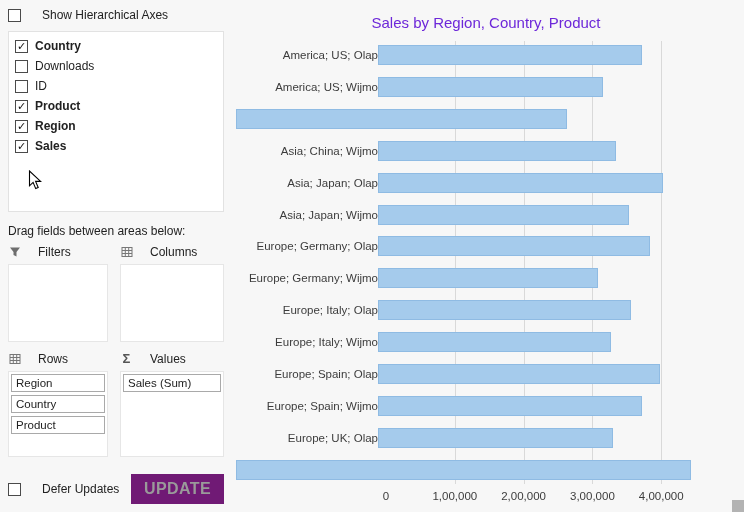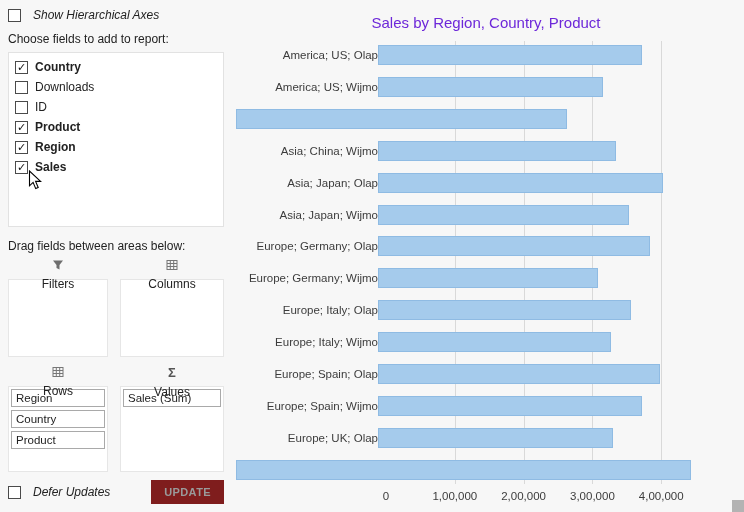--- a/index.html
+++ b/index.html
@@ -5,36 +5,36 @@
   html,body{margin:0;padding:0;}
   body{
     width:744px;height:512px;overflow:hidden;
     background:#f7f7f7;color:#222;
     font-family:"Liberation Sans",sans-serif;font-size:12px;
   }
   .app{display:flex;width:744px;height:512px;position:relative;}
 
   
   .left-panel{flex:0 0 232px;width:232px;box-sizing:border-box;padding:6px 8px 8px 8px;display:flex;flex-direction:column;}
-  .check-row{display:flex;align-items:center;gap:12px;margin:2px 0 9px 0;cursor:default;font-style:italic;}
+  .check-row{display:flex;align-items:center;gap:21px;margin:2px 0 9px 0;cursor:default;}
   .cb{width:13px;height:13px;flex:0 0 13px;border:1px solid #4a4a4a;background:#fff;box-sizing:border-box;
       display:inline-flex;align-items:center;justify-content:center;font-size:11px;line-height:1;color:#111;}
   .section-label{margin:1px 0 6px 0;}
   .field-list{background:#fff;border:1px solid #e2e2e2;height:181px;padding:4px 6px;overflow:hidden;margin-bottom:11px;box-sizing:border-box;}
   .field-item{display:flex;align-items:center;gap:7px;padding:3px 0;}
   .bold{font-weight:bold;}
   .areas{display:grid;grid-template-columns:100px 1fr;column-gap:12px;row-gap:9px;}
-  .area-header{display:flex;align-items:center;gap:6px;height:15px;margin-bottom:5px;flex-direction:column;}
+  .area-header{display:flex;align-items:center;gap:17px;height:15px;margin-bottom:5px;}
   .area-header .icon{display:inline-flex;width:13px;justify-content:center;}
   .area-box{background:#fff;border:1px solid #e6e6e6;height:72px;padding:2px;box-sizing:content-box;}
   .area-box.tall{height:80px;}
   .chip{border:1px solid #a9a9a9;background:#fff;padding:0 4px;margin:0 0 3px 0;font-size:11.5px;height:16px;line-height:16px;
         white-space:nowrap;overflow:hidden;cursor:default;}
   .bottom-row{margin-top:auto;display:flex;align-items:center;justify-content:space-between;padding-top:8px;}
-  .update-btn{background:#7f1d1d;border:none;color:#9a9a9a;font-weight:700;font-size:11px;letter-spacing:.4px;
+  .update-btn{background:#701a75;border:none;color:#9a9a9a;font-weight:700;font-size:16px;letter-spacing:.4px;
               padding:6px 13px;font-family:"Liberation Sans",sans-serif;margin-left:11px;}
   .sigma{font-size:13px;font-weight:600;color:#555;line-height:1;}
 
   
   .chart{flex:1;display:flex;flex-direction:column;box-sizing:border-box;padding:10px 8px 6px 4px;}
   .chart-title{text-align:center;font-size:15px;color:#6d28d9;margin:4px 0 8px 0;}
   .plot{flex:1;position:relative;}
   .grid-layer{position:absolute;left:150px;right:6px;top:2px;bottom:2px;}
   .gridline{position:absolute;top:0;bottom:0;width:1px;}
   .chart-rows{position:relative;height:100%;display:flex;flex-direction:column;}
@@ -53,21 +53,20 @@
 
 <div class="app">
 
   <div class="left-panel">
 
     <label class="check-row">
       <span class="cb"></span>
       <span>Show Hierarchical Axes</span>
     </label>
 
-    <div class="section-label">Choose fields to add to report:</div>
 
     <div class="field-list">
         <label class="field-item">
           <span class="cb">✓</span>
           <span class="bold">Country</span>
         </label>
         <label class="field-item">
           <span class="cb"></span>
           <span>Downloads</span>
         </label>

